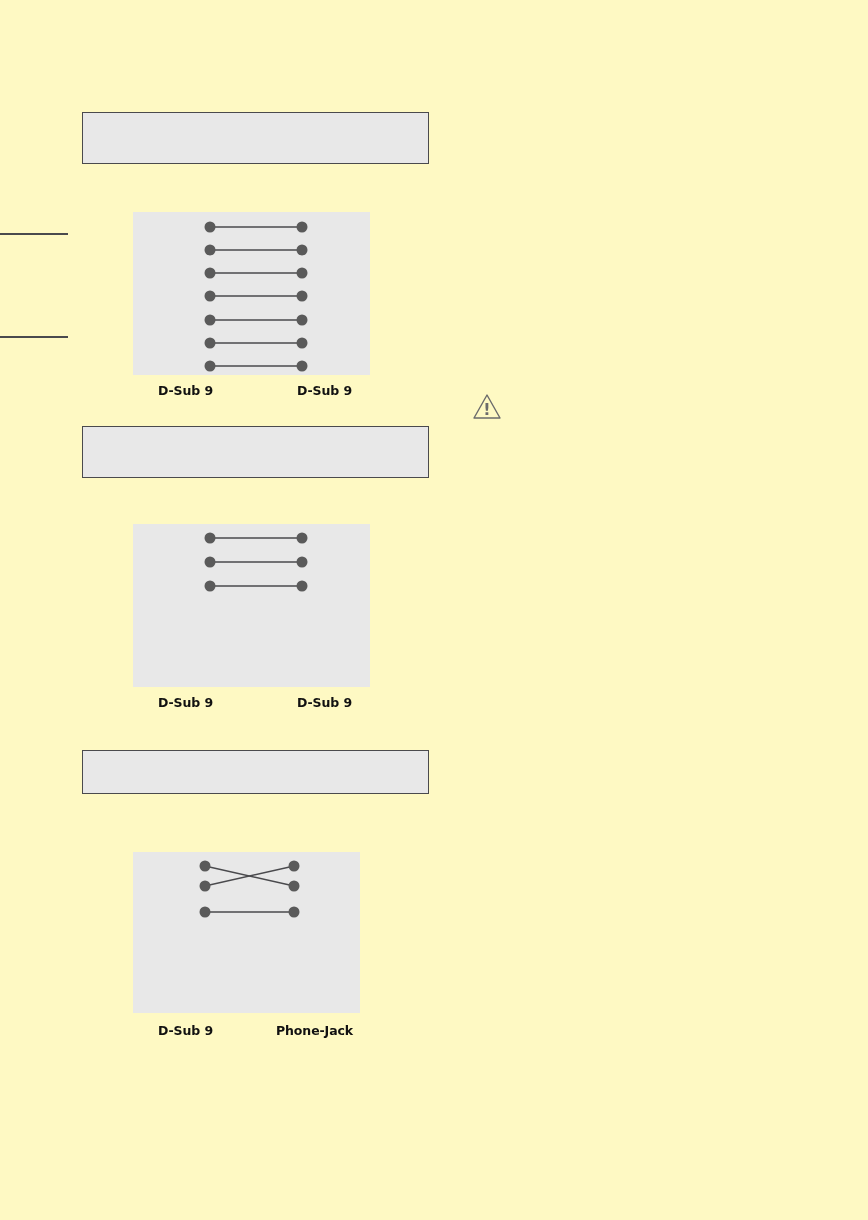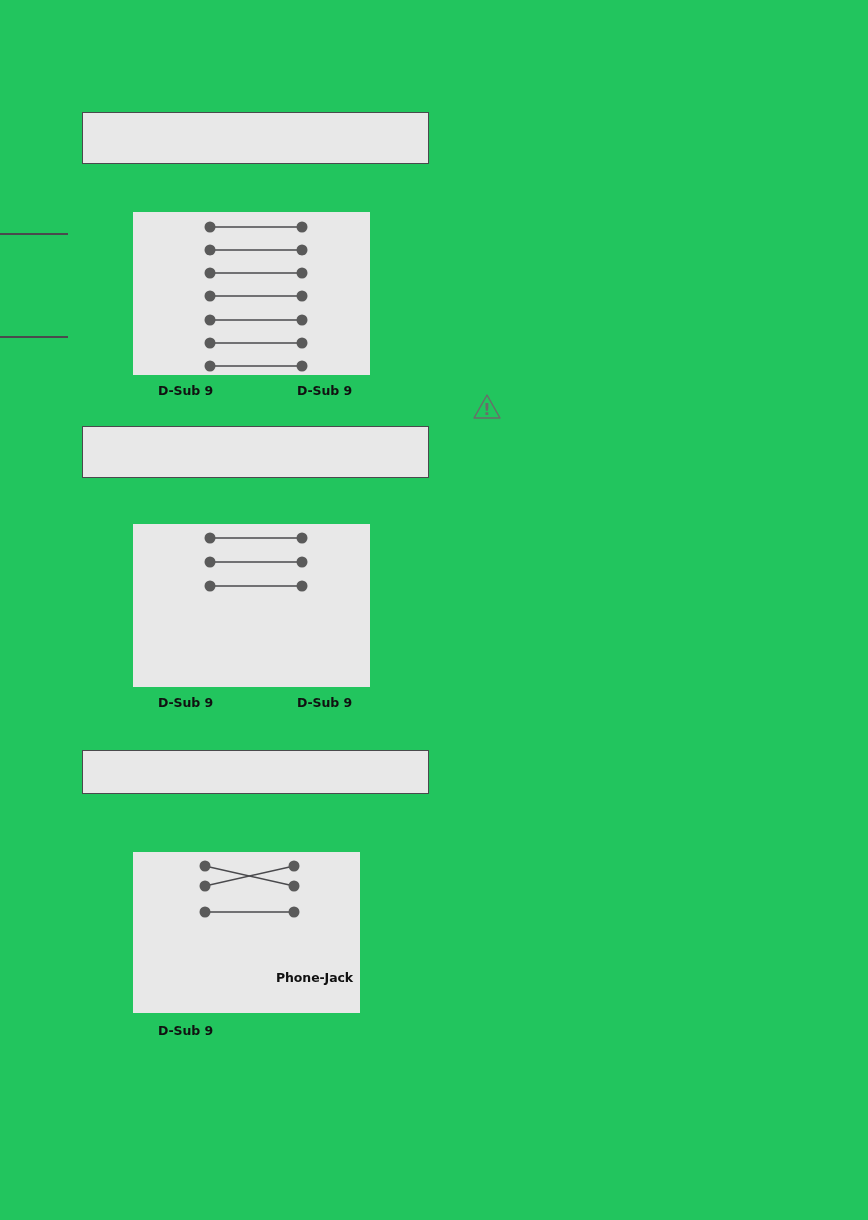--- a/index.html
+++ b/index.html
@@ -13,21 +13,21 @@
     position: relative;
     font-family: "Liberation Sans", sans-serif;
     overflow: hidden;
   }
 
   .page {
     position: absolute;
     inset: 0;
     width: 868px;
     height: 1220px;
-    background: #22c55e;
+    background: #fef9c3;
   }
 
   
   .margin-rule {
     position: absolute;
     left: 0;
     height: 0;
     border-top: 2px solid #4a4a4d;
   }
 
@@ -144,21 +144,21 @@
           <line x1="72" y1="60" x2="161" y2="60" stroke="#4a4a4d" stroke-width="1.3"></line>
           <circle cx="72" cy="14" r="5.5" fill="#5a5a5a"></circle>
           <circle cx="72" cy="34" r="5.5" fill="#5a5a5a"></circle>
           <circle cx="72" cy="60" r="5.5" fill="#5a5a5a"></circle>
           <circle cx="161" cy="14" r="5.5" fill="#5a5a5a"></circle>
           <circle cx="161" cy="34" r="5.5" fill="#5a5a5a"></circle>
           <circle cx="161" cy="60" r="5.5" fill="#5a5a5a"></circle>
         </svg>
       </div>
       <div class="conn-label left" style="left: 158px; top: 1023px; color: rgb(17, 17, 17);">D-Sub 9</div>
-      <div class="conn-label right" style="left: 276px; top: 970px; color: rgb(17, 17, 17);">Phone-Jack</div>
+      <div class="conn-label right" style="left: 276px; top: 1023px; color: rgb(17, 17, 17);">Phone-Jack</div>
     </div>
   <div id="warn-layer">
       <div class="warn-icon" style="left: 472px; top: 392px; width: 30px; height: 30px;"><svg viewBox="0 0 30 30" width="30" height="30">
           <path d="M15 3 L28 26 L2 26 Z" fill="none" stroke="#6b6b6b" stroke-width="1.4" stroke-linejoin="round"></path>
           <text x="15" y="23" text-anchor="middle" font-family="&quot;DejaVu Sans&quot;, sans-serif" font-size="16" font-weight="bold" fill="#6b6b6b">!</text>
         </svg></div>
     </div>
 </div>
 
 </body></html>

